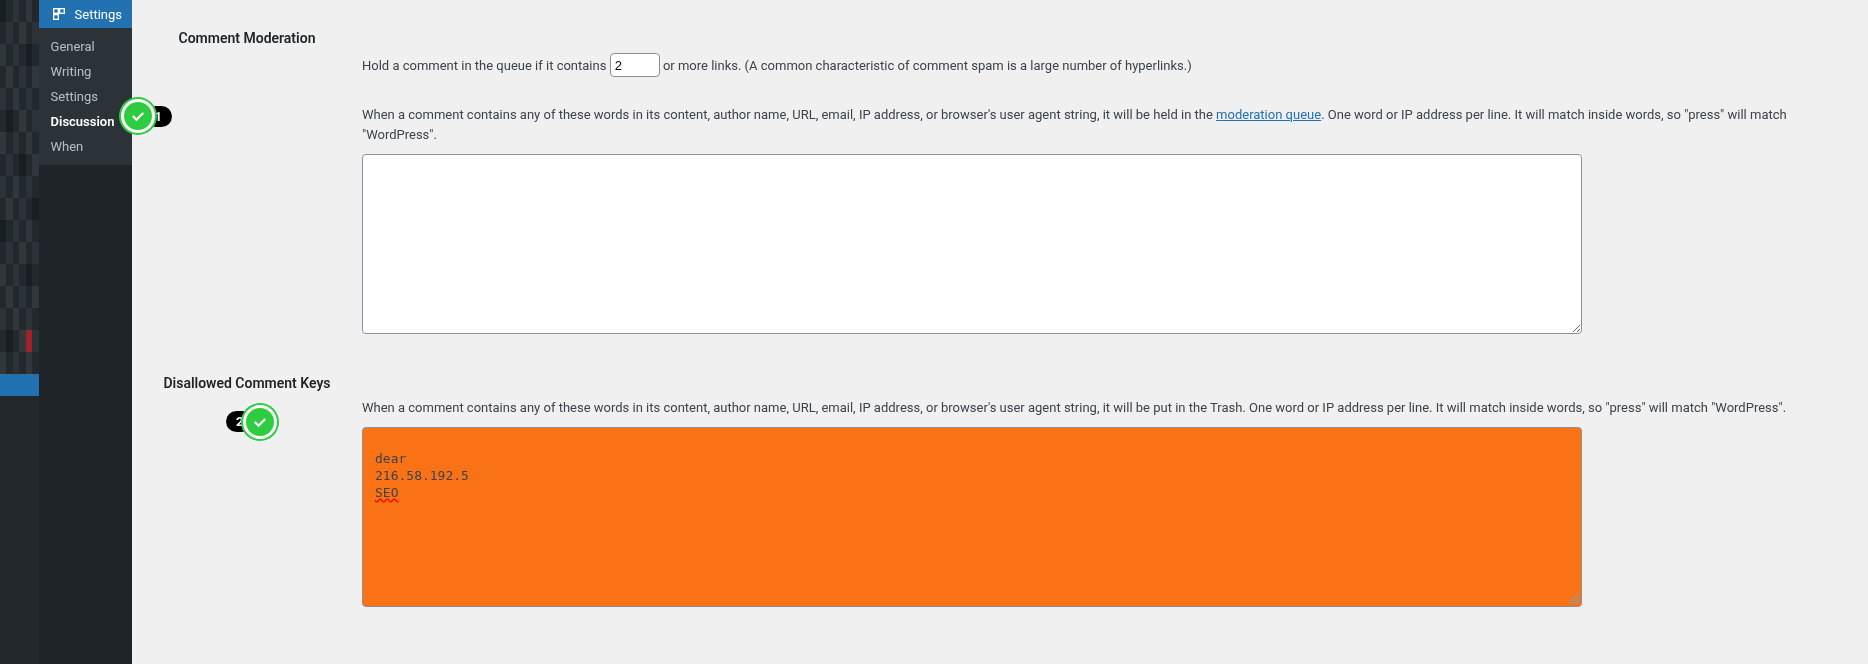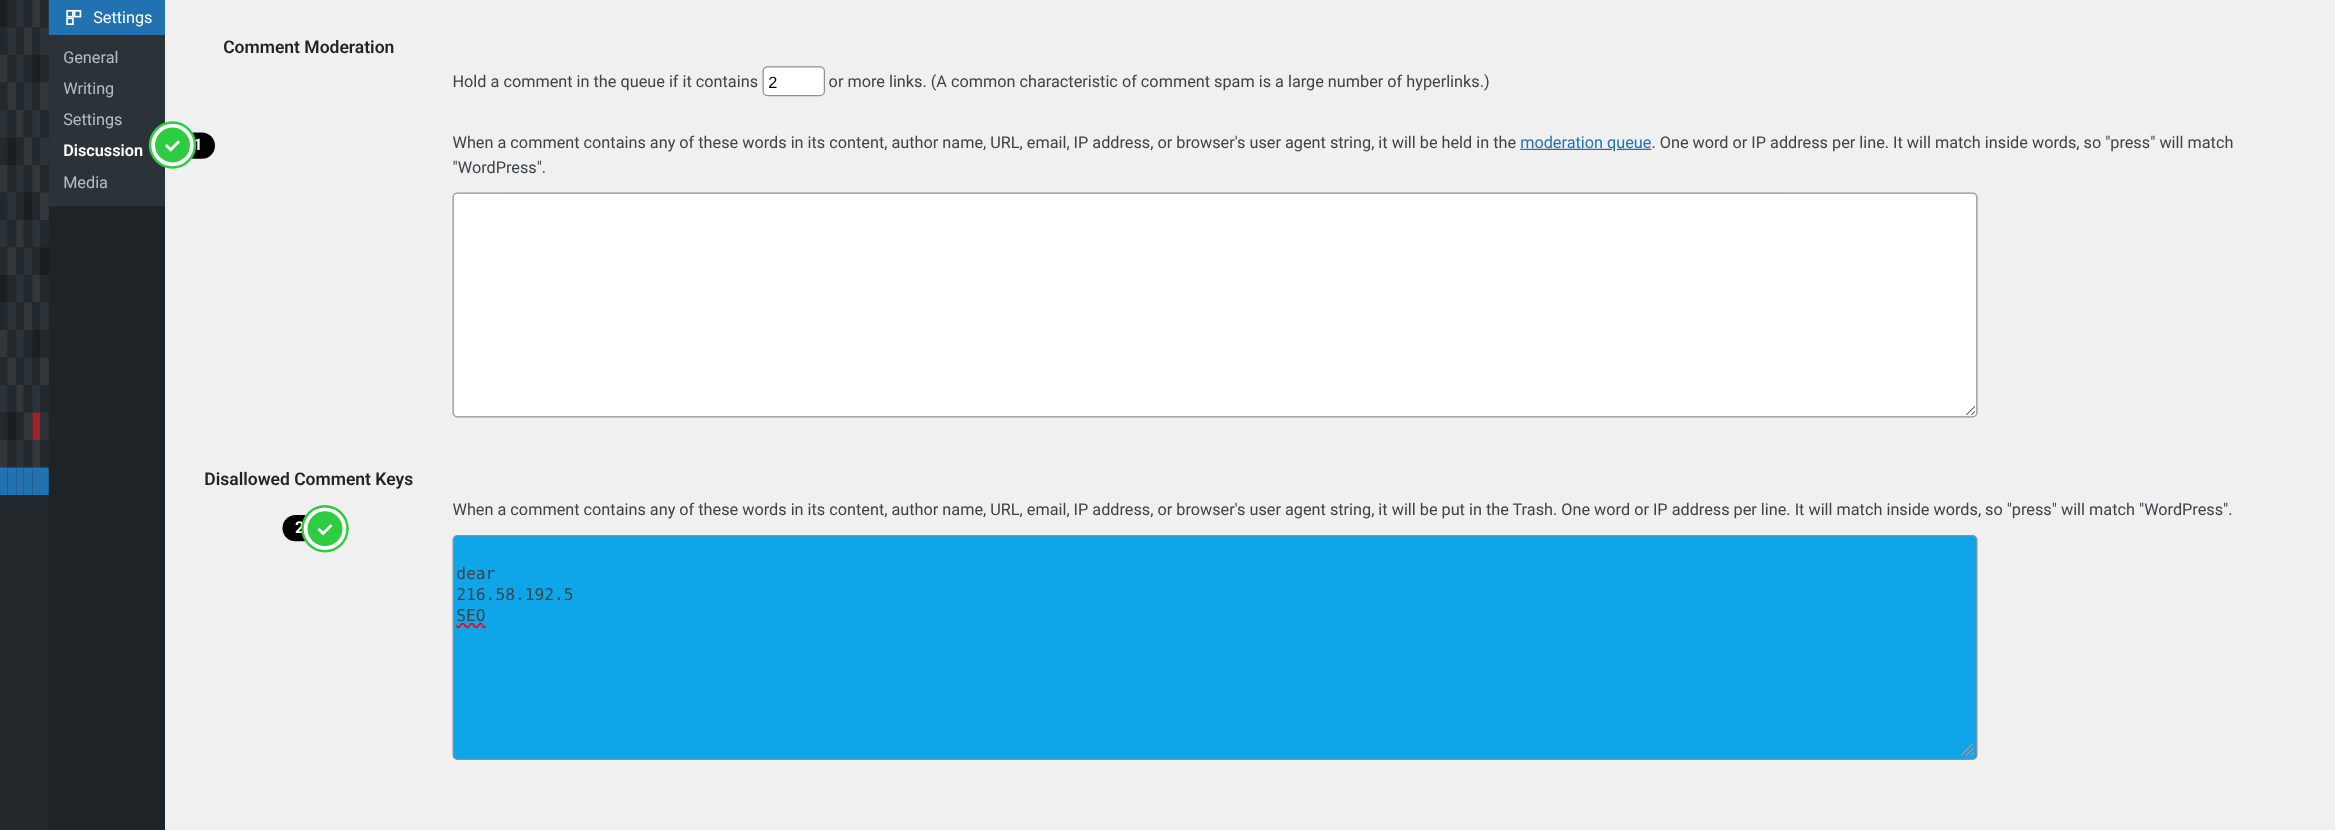--- a/index.html
+++ b/index.html
@@ -130,22 +130,22 @@
   .squiggle {
     text-decoration: underline wavy red;
     text-decoration-skip-ink: none;
   }
   .fake-textarea {
     width: 100%;
     max-width: 1220px;
     min-height: 180px;
     border: 1px solid #8c8f94;
     border-radius: 4px;
-    background: #0ea5e9;
-    padding: 6px 2px;
+    background: #f97316;
+    padding: 6px 12px;
     font-family: Menlo, Consolas, monospace;
     font-size: 13px;
     line-height: 1.3;
     white-space: pre;
     position: relative;
   }
   .resize-grip {
     position: absolute;
     right: 2px; bottom: 2px;
     width: 10px; height: 10px;
@@ -353,21 +353,21 @@
           <div class="annot check-first" style="left:86px; top:-10px;">
             <div class="check">
                 <svg width="18" height="18" viewBox="0 0 24 24" fill="none" stroke-width="3">
                   <polyline points="5 12 10 17 19 8"></polyline>
                 </svg>
               </div>
             <div class="pill">1</div>
           </div>
         </div>
         <div class="submenu-item">
-          <span>Media</span>
+          <span>When</span>
         </div>
       </div>
     </div>
   </div>
 
   <div class="main">
     <table class="form-table">
       <tbody>
           <tr>
         <th>Comment Moderation</th>

